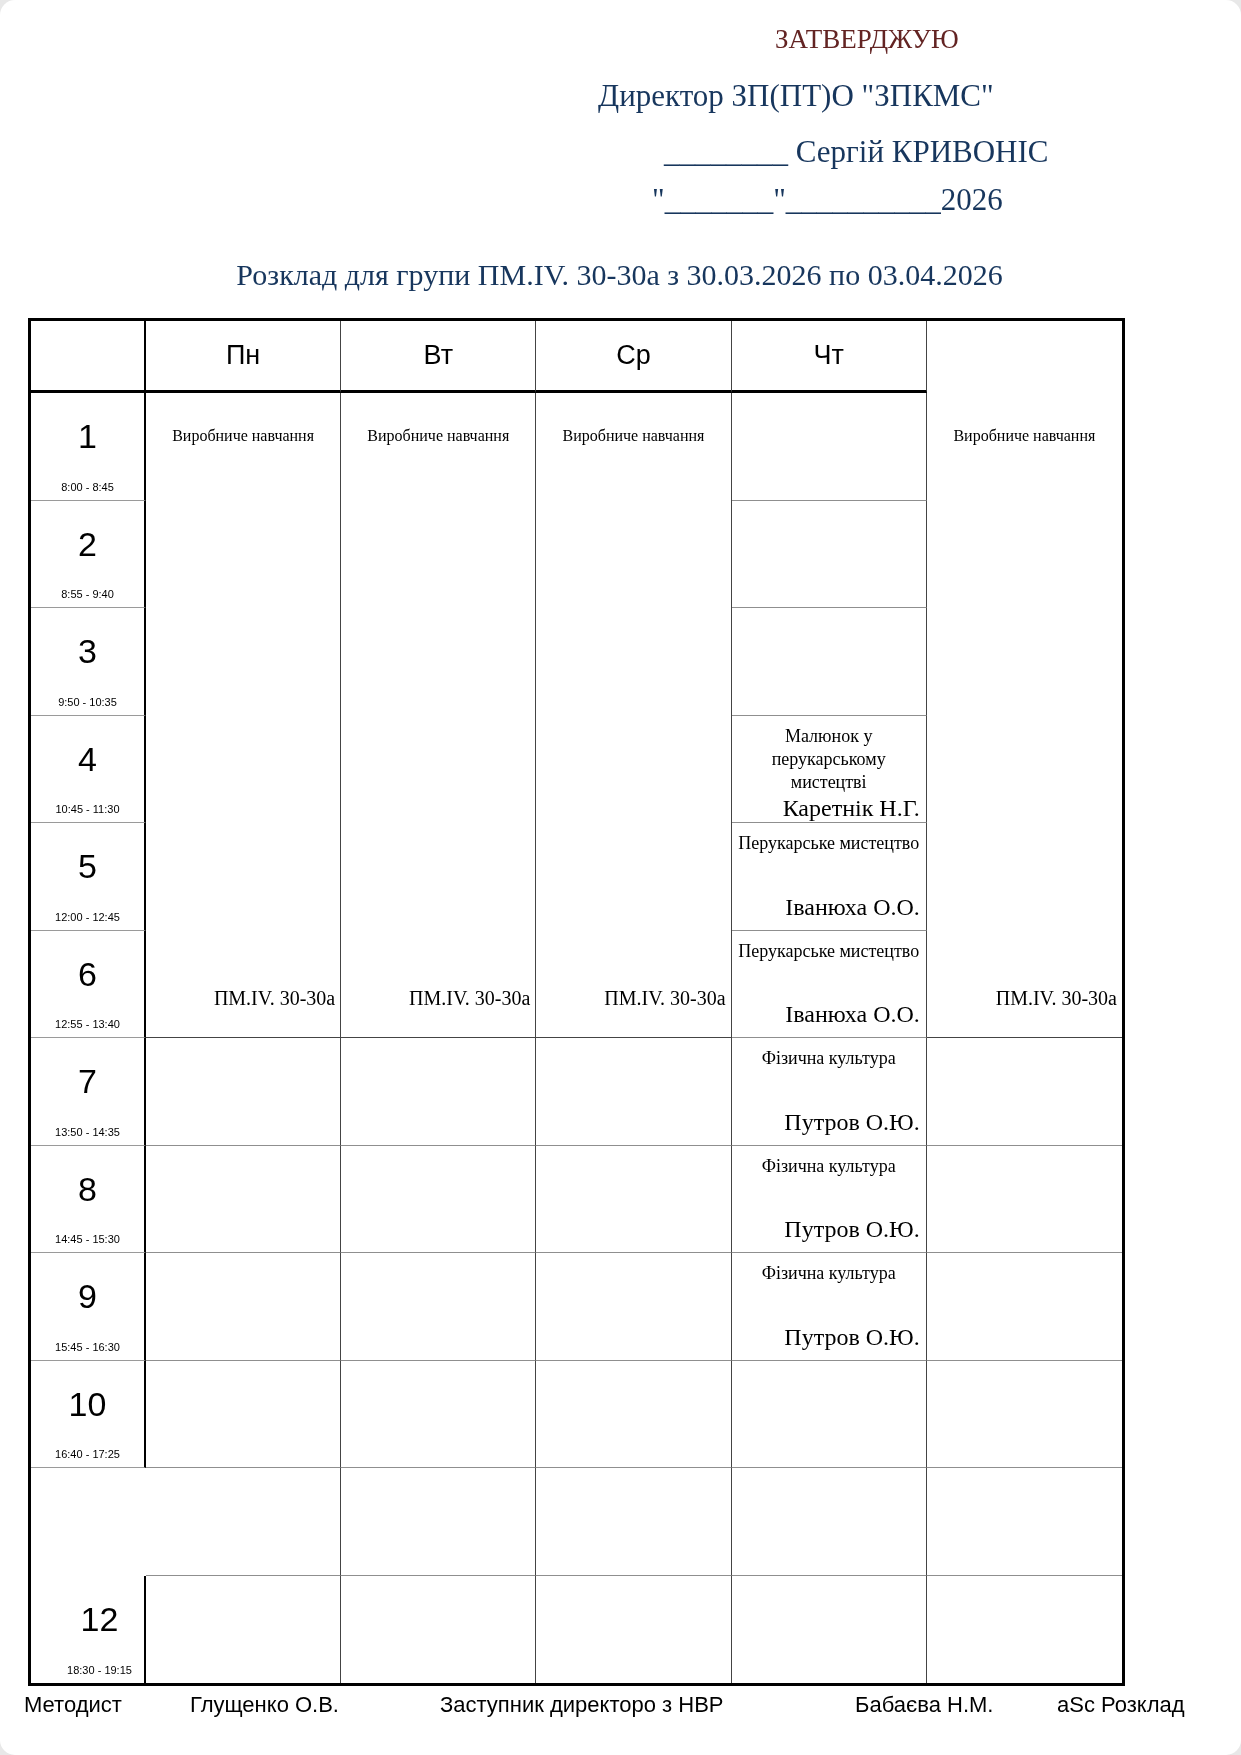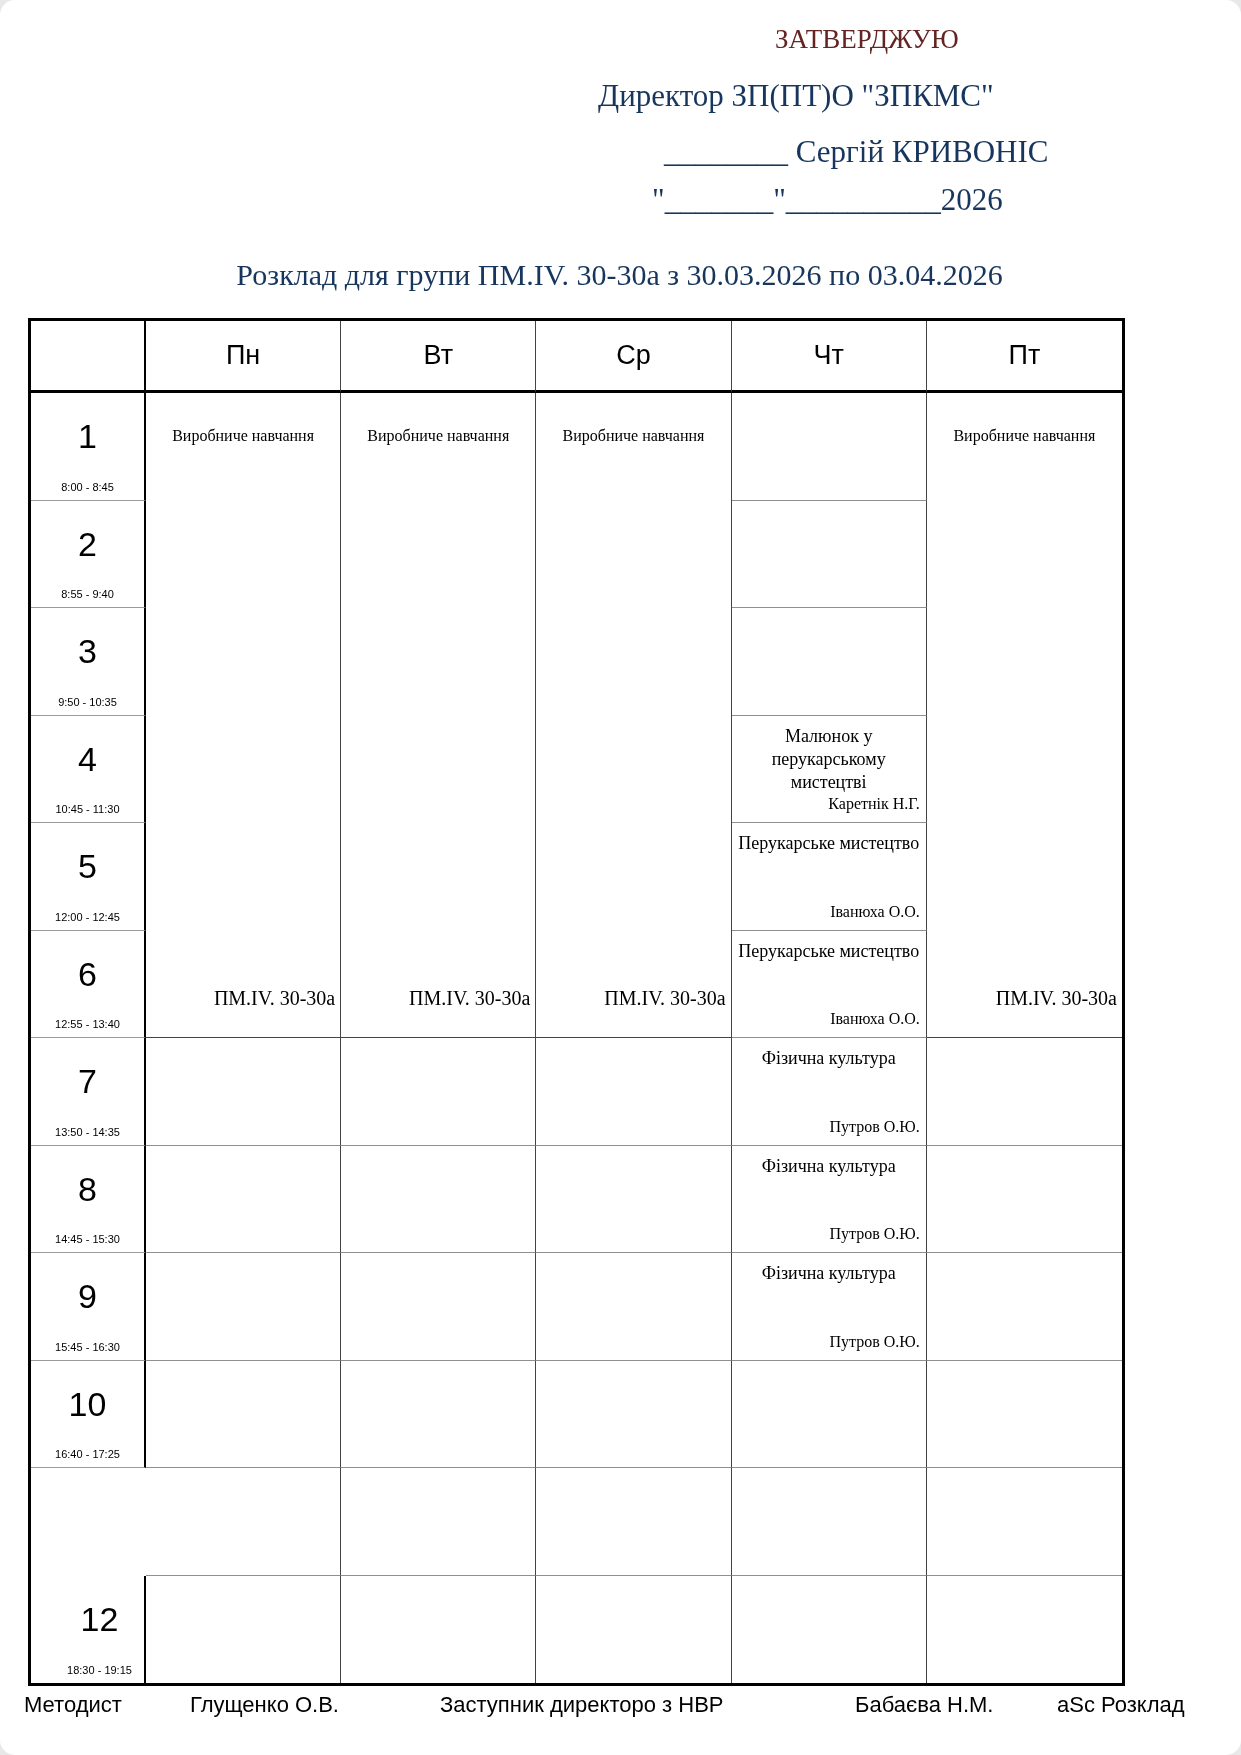--- a/index.html
+++ b/index.html
@@ -63,21 +63,21 @@
     border-bottom:1px solid #8f8f8f;
     display:flex; flex-direction:column; justify-content:space-between;
     font-family:"Liberation Serif", serif;
   }
   .lesson-cell.lastcol  { border-right:none; }
   .lesson-cell.lastrow  { border-bottom:none; }
   .time-cell.lastrow    { border-bottom:none; }
   .lesson-cell.merged   { border-bottom:1px solid #444;gap:43px; }
   .subject { text-align:center; font-size:18px; line-height:1.3; padding:9px 5px 0; }
   .merged .subject { font-size:16px; padding-top:33px; }
-  .teacher { text-align:right; font-size:16px; padding:0 6px 9px; }
+  .teacher { text-align:right; font-size:24px; padding:0 6px 9px; }
   .group   { text-align:right; font-size:20px; padding:0 5px 27px; }
   
   .footer-item { position:absolute; top:1692px; font-size:22px; white-space:nowrap; }
   .f-methodist-label { left:24px; }
   .f-methodist-name  { left:190px; }
   .f-deputy-label    { left:440px; }
   .f-deputy-name     { left:855px; }
   .f-brand           { left:1057px; }
 </style>
 </head>
@@ -94,21 +94,20 @@
   <div class="approve-line dateline">"_______"__________2026</div>
 
   <div class="title">Розклад для групи ПМ.IV. 30-30а з 30.03.2026 по 03.04.2026</div>
 
   <div class="grid" id="grid">
       <div class="cell head corner" style="grid-area: 1 / 1;"></div>
       <div class="cell head" style="grid-area: 1 / 2;">Пн</div>
       <div class="cell head" style="grid-area: 1 / 3;">Вт</div>
       <div class="cell head" style="grid-area: 1 / 4;">Ср</div>
       <div class="cell head" style="grid-area: 1 / 5;">Чт</div>
-      <div class="cell head lastcol" style="grid-area: 1 / 6;">Пт</div>
       <div class="cell time-cell" style="grid-area: 2 / 1;">
         <div class="num">1</div>
         <div class="trange">8:00 - 8:45</div>
       </div>
       <div class="cell time-cell" style="grid-area: 3 / 1;">
         <div class="num">2</div>
         <div class="trange">8:55 - 9:40</div>
       </div>
       <div class="cell time-cell" style="grid-area: 4 / 1;">
         <div class="num">3</div>

